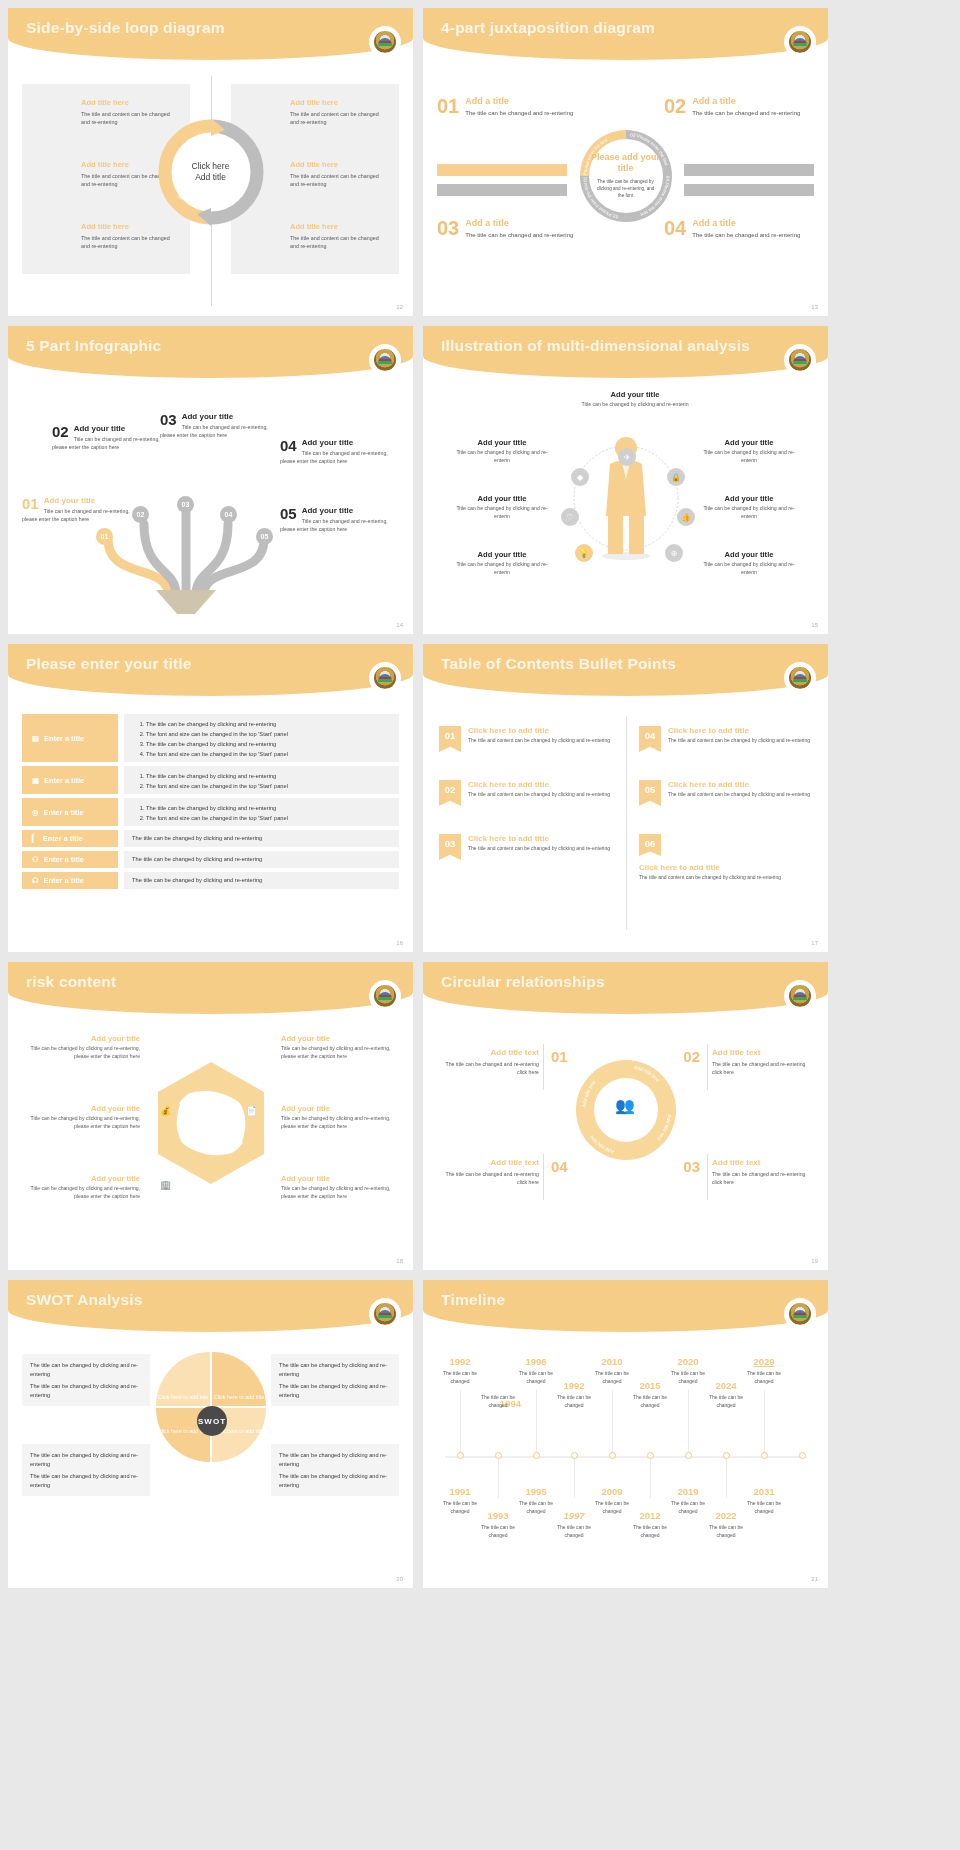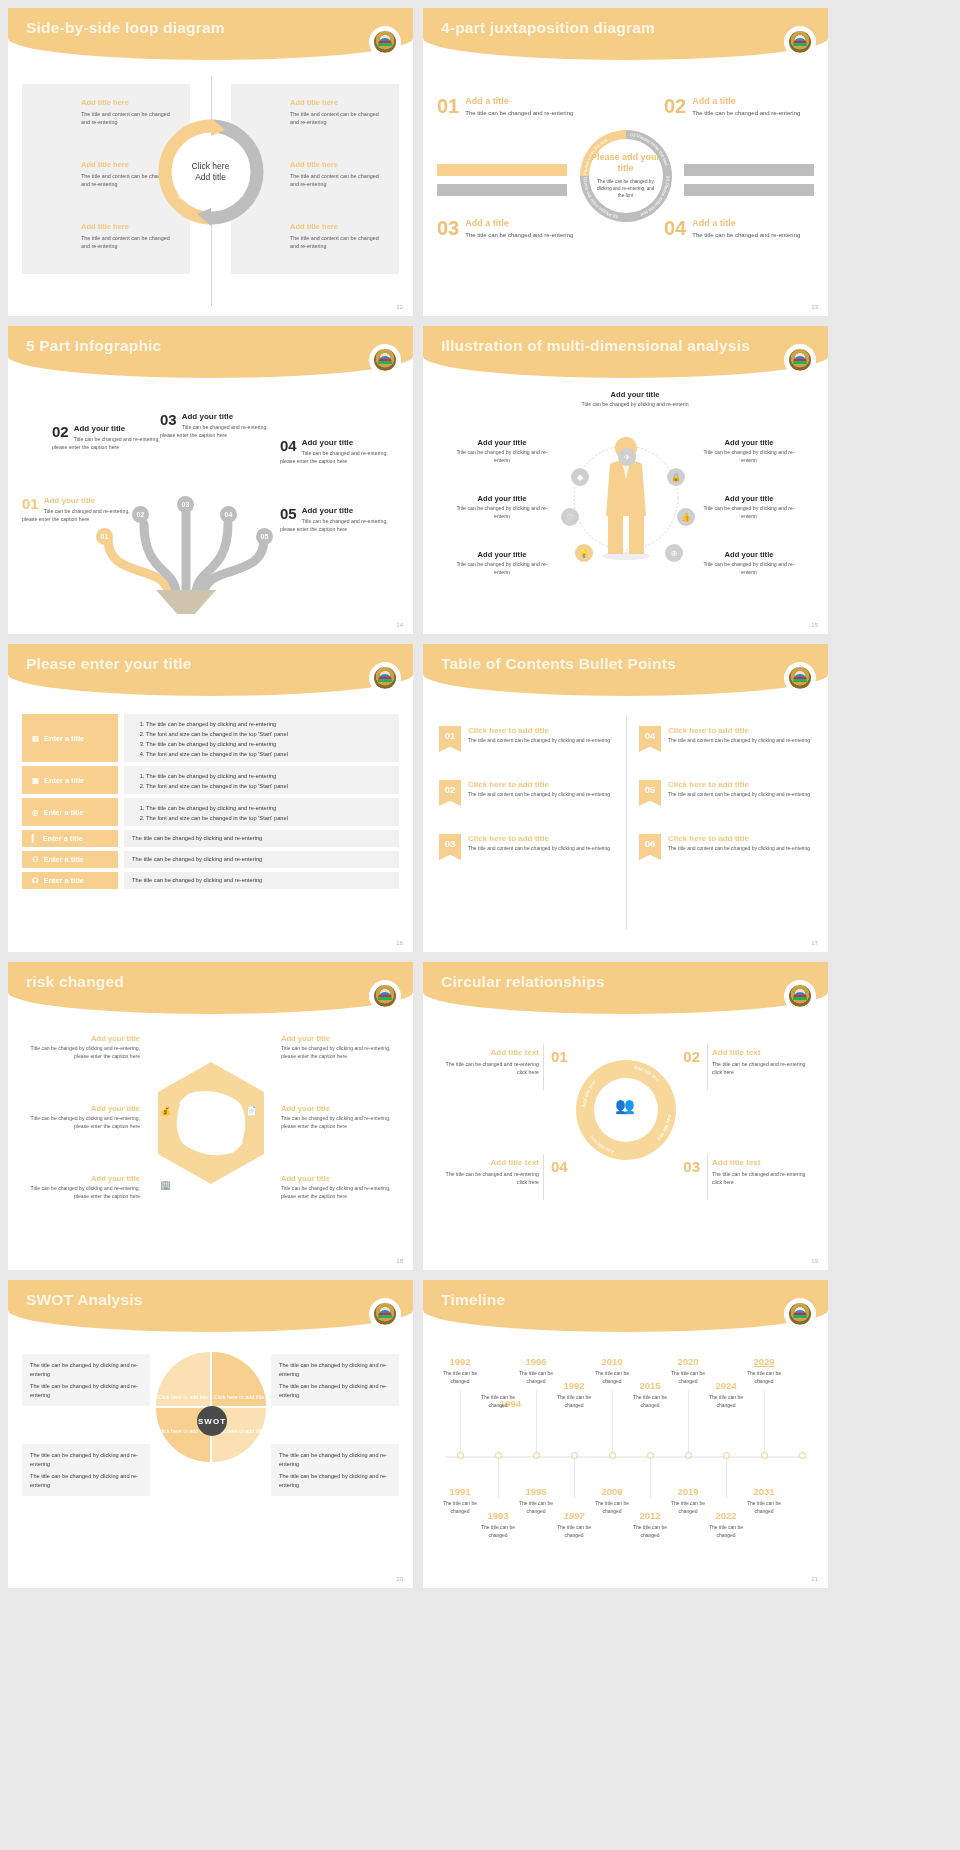--- a/index.html
+++ b/index.html
@@ -513,34 +513,34 @@
           <div class="b">The title and content can be changed by clicking and re-entering</div>
         </div>
       </div>
       <div class="s17-it" style="left:216px; top:78px;">
         <div class="s17-badge">05</div>
         <div class="s17-tx">
           <div class="h">Click here to add title</div>
           <div class="b">The title and content can be changed by clicking and re-entering</div>
         </div>
       </div>
-      <div class="s17-it" style="left:216px; top:132px;">
+      <div class="s17-it" style="left:216px; top:132px;flex-direction:column;">
         <div class="s17-badge">06</div>
         <div class="s17-tx">
           <div class="h">Click here to add title</div>
           <div class="b">The title and content can be changed by clicking and re-entering</div>
         </div>
       </div>
     </div>
     <div class="pg">17</div>
   </div>
 
   <div class="slide">
     <div class="band"></div>
-    <div class="band-title">risk changed</div>
+    <div class="band-title">risk content</div>
     <div class="seal">
         <div class="seal-inner"></div>
       </div>
 
     <div class="body">
       <svg style="position:absolute; left:128px; top:30px; width:150px; height:160px;" viewBox="0 0 150 160">
         <g fill="#f8d79b">
           <path d="M75 12 L128 42 L108 56 Q82 34 50 44 Z"></path>
           <path d="M128 42 L128 104 L106 92 Q116 62 96 44 Z"></path>
           <path d="M128 104 L75 134 L78 110 Q108 104 114 76 Z"></path>

